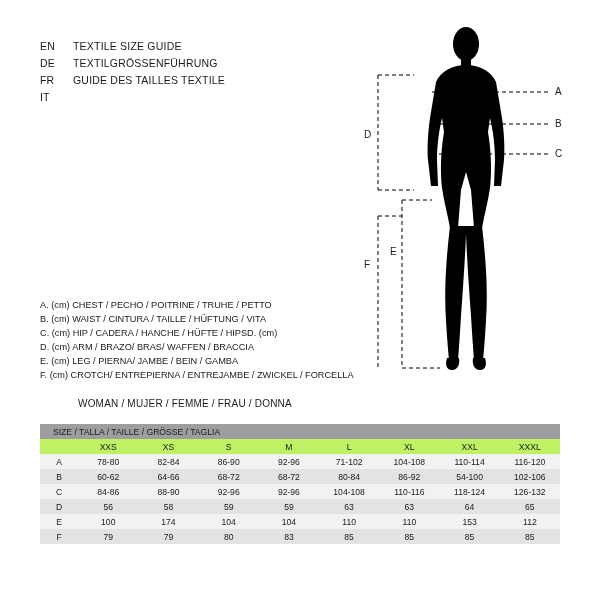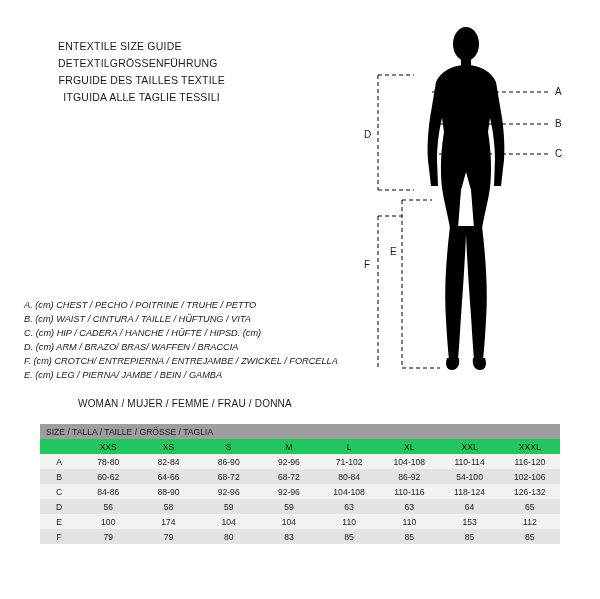--- a/index.html
+++ b/index.html
@@ -33,33 +33,31 @@
     display: flex;
     align-items: baseline;
     height: 17px;
     font-size: 10.5px;
     letter-spacing: 0.2px;
   }
   .lang-code {
     width: 33px;
     flex: 0 0 33px;
     color: #1a1a1a;
-    text-align: right;
   }
   .lang-title {
     color: #1a1a1a;
   }
 
   
   .legend {
     position: absolute;
-    left: 24px;
+    left: 40px;
     top: 298px;
     width: 340px;
-    font-style: italic;
   }
   .legend-row {
     font-size: 9.2px;
     line-height: 14px;
     height: 14px;
     white-space: nowrap;
     color: #1a1a1a;
   }
   .woman-row {
     position: absolute;
@@ -100,24 +98,24 @@
     color: #1a1a1a;
   }
   .hdr-row td {
     background: #9e9e9e;
     color: #1a1a1a;
     height: 15px;
     font-size: 8.6px;
   }
   .hdr-row td.first {
     text-align: left;
-    padding-left: 6px;
+    padding-left: 13px;
   }
   .sub-row td {
-    background: #22c55e;
+    background: #bef264;
     font-size: 8.6px;
   }
   tr.body-row td { background: #f2f2f2; }
   tr.body-row.alt td { background: #e3e3e3; }
   td.rowlabel {
     text-align: left;
     padding-left: 5px;
     width: 38px;
   }
   .col { width: 60px; }
@@ -135,21 +133,20 @@
     <div class="lang-row">
       <span class="lang-code">DE</span>
       <span class="lang-title">TEXTILGRÖSSENFÜHRUNG</span>
     </div>
     <div class="lang-row">
       <span class="lang-code">FR</span>
       <span class="lang-title">GUIDE DES TAILLES TEXTILE</span>
     </div>
     <div class="lang-row">
       <span class="lang-code">IT</span>
-      <span class="lang-title">GUIDA ALLE TAGLIE TESSILI</span>
     </div>
   </div>
 
   <div class="figure-area">
     <svg class="fig-svg" width="250" height="370" viewBox="0 0 250 370" xmlns="http://www.w3.org/2000/svg">
       <g fill="#000000">
 
         <ellipse cx="126" cy="24" rx="13" ry="17"></ellipse>
 
         <rect x="121" y="38" width="10" height="10"></rect>
@@ -222,22 +219,22 @@
       <text x="50" y="235" font-family="Liberation Sans, sans-serif" font-size="10" fill="#1a1a1a">E</text>
       <text x="24" y="248" font-family="Liberation Sans, sans-serif" font-size="10" fill="#1a1a1a">F</text>
     </svg>
   </div>
 
   <div class="legend">
     <div class="legend-row">A. (cm) CHEST / PECHO / POITRINE / TRUHE / PETTO</div>
     <div class="legend-row">B. (cm) WAIST / CINTURA / TAILLE / HÜFTUNG / VITA</div>
     <div class="legend-row">C. (cm) HIP / CADERA / HANCHE / HÜFTE / HIPSD. (cm)</div>
     <div class="legend-row">D. (cm) ARM / BRAZO/ BRAS/ WAFFEN / BRACCIA</div>
+    <div class="legend-row">E. (cm) LEG / PIERNA/ JAMBE / BEIN / GAMBA</div>
     <div class="legend-row">F. (cm) CROTCH/ ENTREPIERNA / ENTREJAMBE / ZWICKEL / FORCELLA</div>
-    <div class="legend-row">E. (cm) LEG / PIERNA/ JAMBE / BEIN / GAMBA</div>
   </div>
 
   <div class="woman-row">WOMAN / MUJER / FEMME / FRAU / DONNA</div>
 
   <div class="table-wrap">
     <table class="size-table">
       <tbody>
         <tr class="hdr-row">
           <td class="first" colspan="9">SIZE / TALLA / TAILLE / GRÖSSE / TAGLIA</td>
         </tr>

